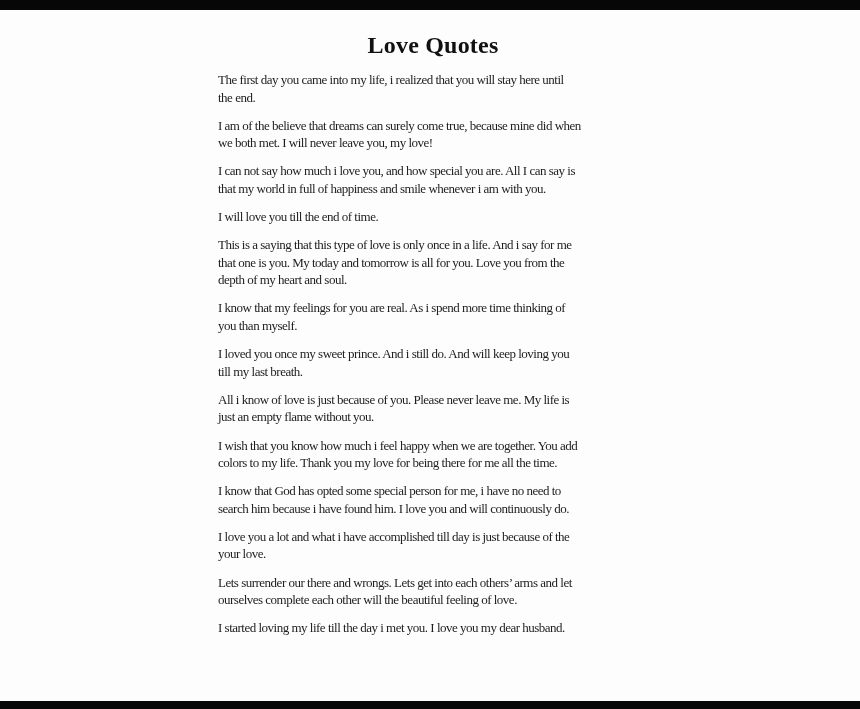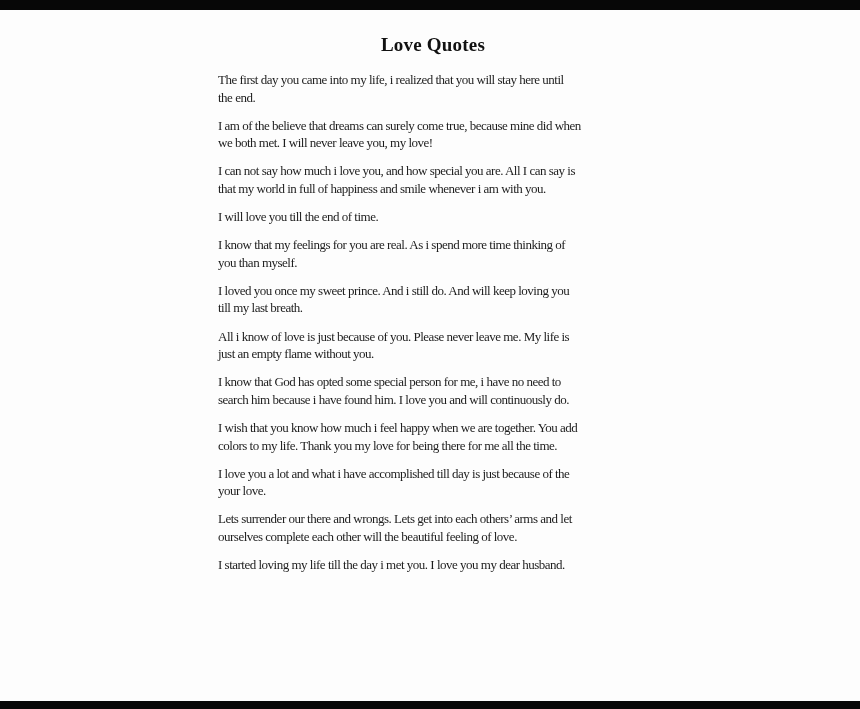--- a/index.html
+++ b/index.html
@@ -25,21 +25,21 @@
   .edge-bar.top { top: 0; height: 10px; }
   .edge-bar.bottom { bottom: 0; height: 8px; }
   .content {
     position: absolute;
     left: 218px;
     top: 34px;
     width: 430px;
   }
   .title {
     margin: 0 0 15px 0;
-    font-size: 19px;
+    font-size: 24px;
     line-height: 22px;
     font-weight: 700;
     text-align: center;
     color: #111111;
     letter-spacing: 0.2px;
   }
   .quote {
     margin: 0 0 10.5px 0;
     width: 468px;
     font-size: 13px;
@@ -58,30 +58,33 @@
   <div class="content">
     <h1 class="title">Love Quotes</h1>
 
     <p class="quote">The first day you came into my life, i realized that you will stay here until
 the end.</p>
     <p class="quote">I am of the believe that dreams can surely come true, because mine did when
 we both met. I will never leave you, my love!</p>
     <p class="quote">I can not say how much i love you, and how special you are. All I can say is
 that my world in full of happiness and smile whenever i am with you.</p>
     <p class="quote">I will love you till the end of time.</p>
+    <p class="quote">This is a saying that this type of love is only once in a life. And i say for me
+that one is you. My today and tomorrow is all for you. Love you from the
+depth of my heart and soul.</p>
     <p class="quote">I know that my feelings for you are real. As i spend more time thinking of
 you than myself.</p>
     <p class="quote">I loved you once my sweet prince. And i still do. And will keep loving you
 till my last breath.</p>
     <p class="quote">All i know of love is just because of you. Please never leave me. My life is
 just an empty flame without you.</p>
+    <p class="quote">I wish that you know how much i feel happy when we are together. You add
+colors to my life. Thank you my love for being there for me all the time.</p>
     <p class="quote">I know that God has opted some special person for me, i have no need to
 search him because i have found him. I love you and will continuously do.</p>
-    <p class="quote">I wish that you know how much i feel happy when we are together. You add
-colors to my life. Thank you my love for being there for me all the time.</p>
     <p class="quote">I love you a lot and what i have accomplished till day is just because of the
 your love.</p>
     <p class="quote">Lets surrender our there and wrongs. Lets get into each others’ arms and let
 ourselves complete each other will the beautiful feeling of love.</p>
     <p class="quote">I started loving my life till the day i met you. I love you my dear husband.</p>
   </div>
 
   <div class="edge-bar bottom"></div>
 </div>
 

